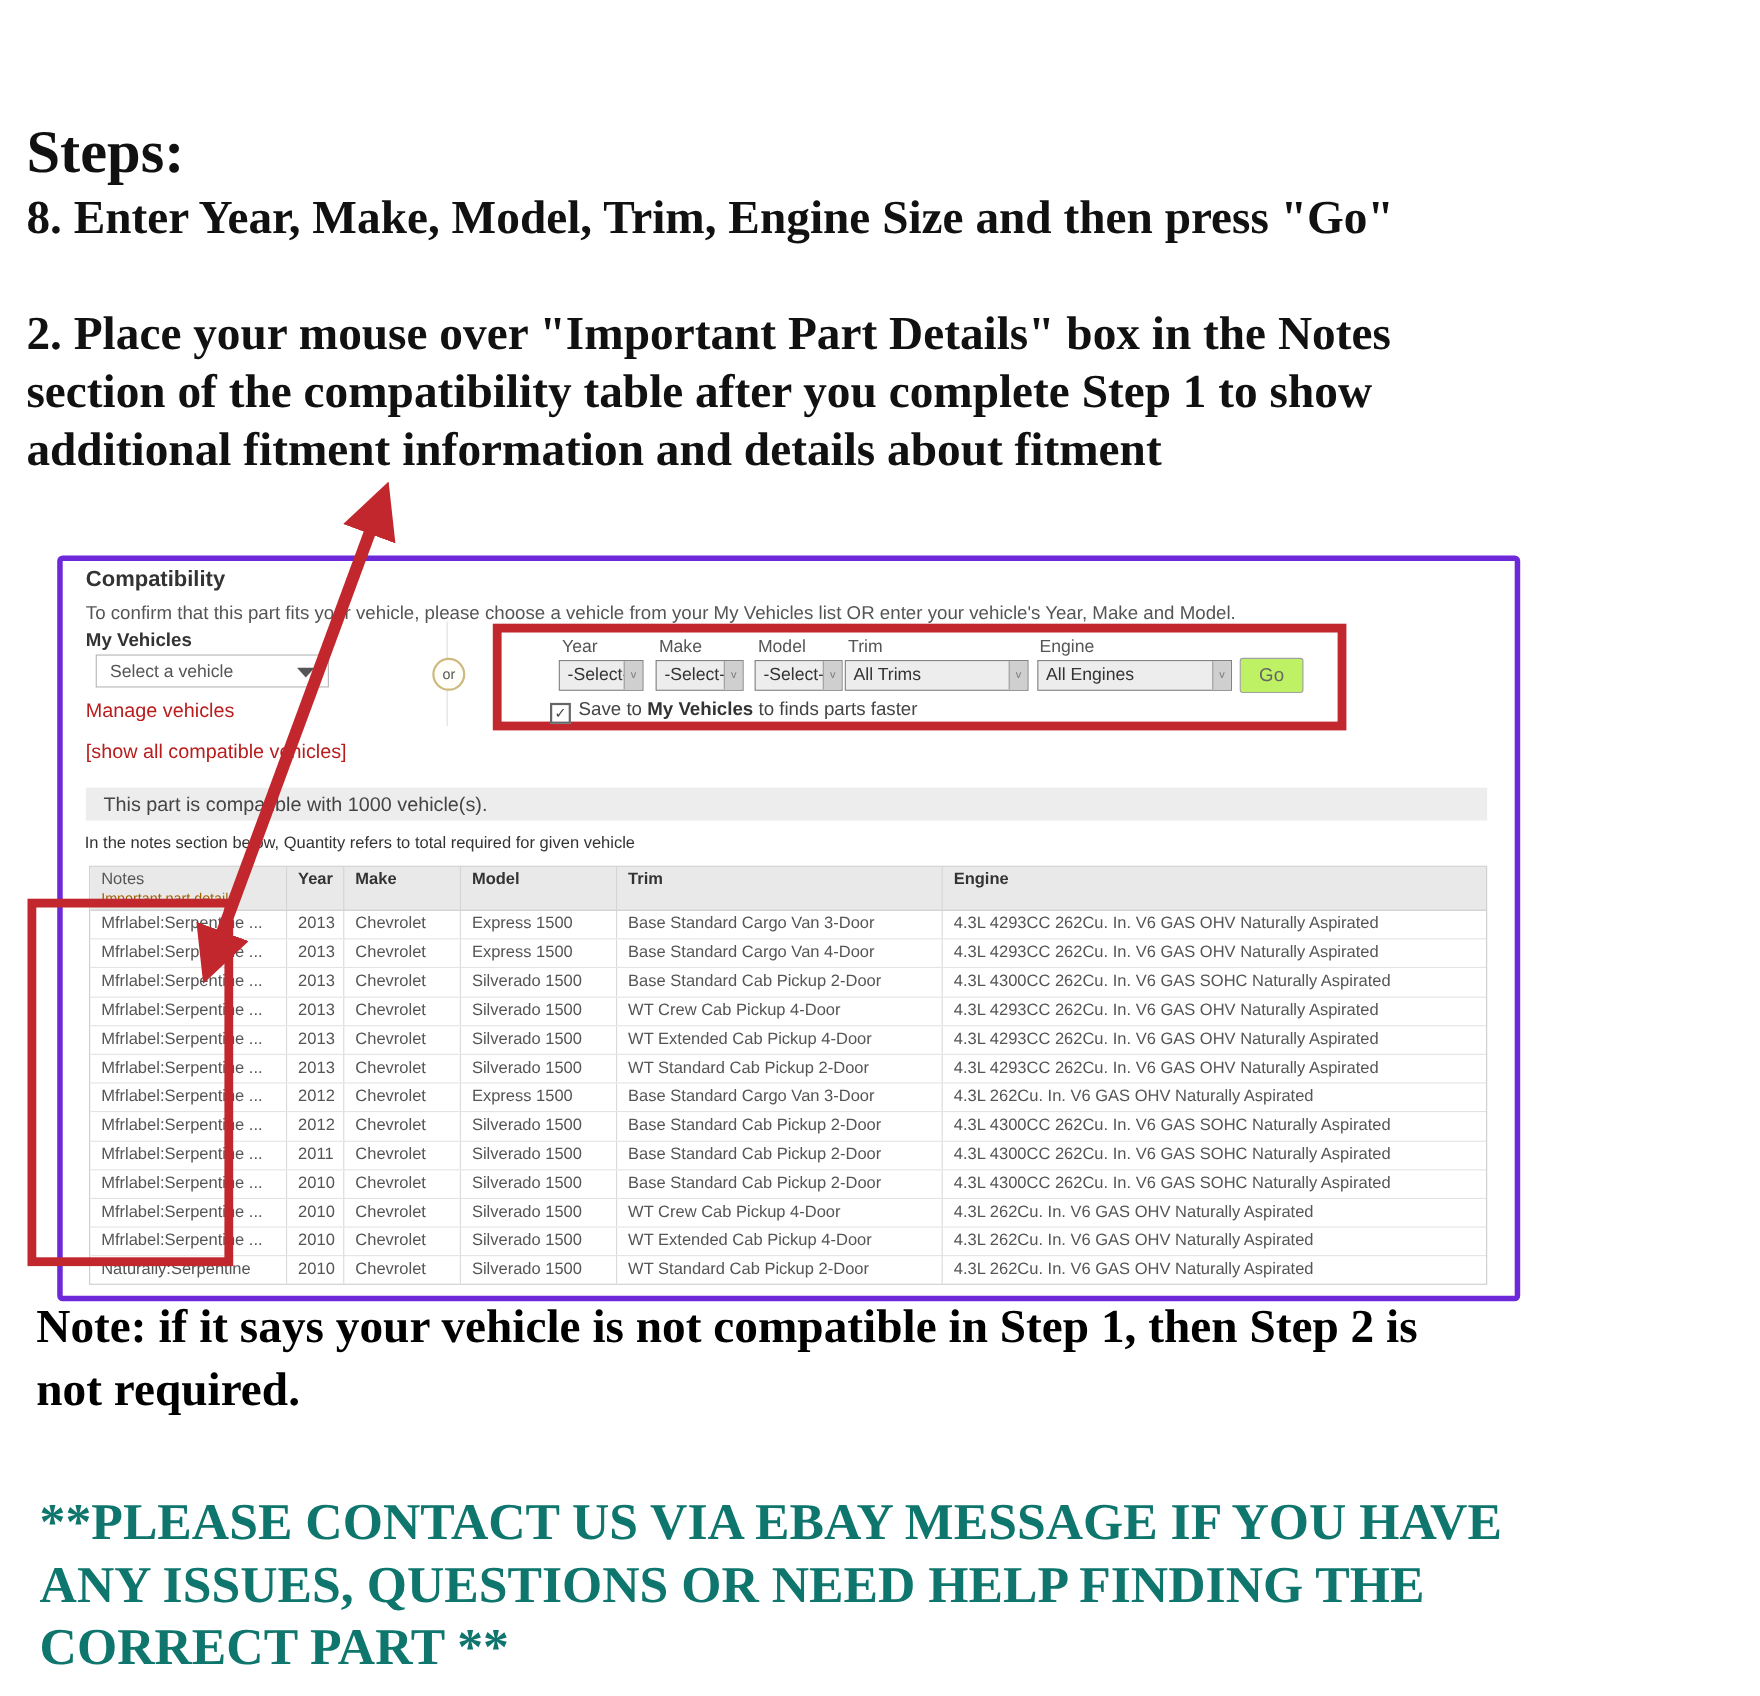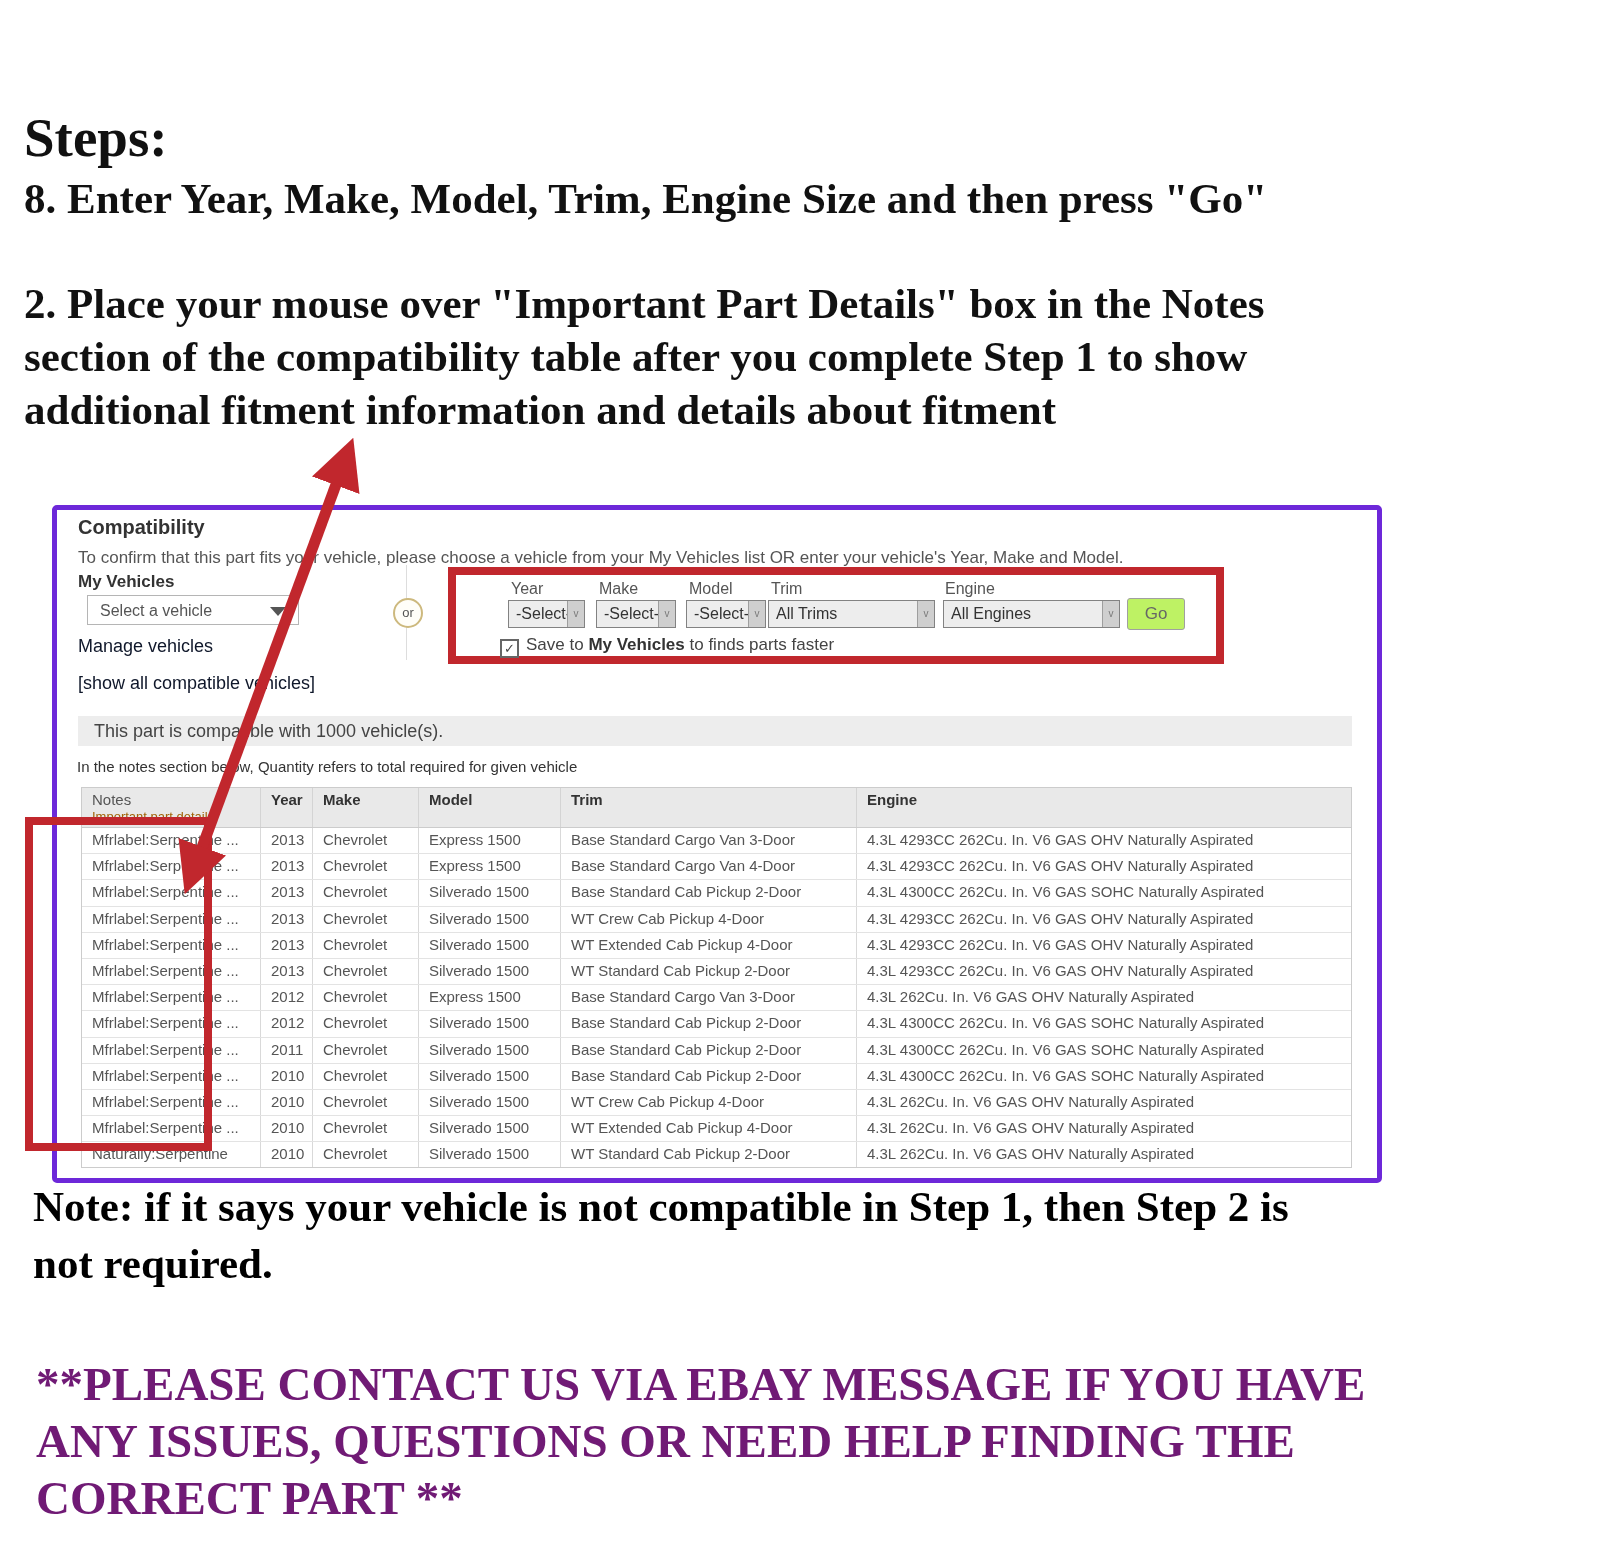--- a/index.html
+++ b/index.html
@@ -6,33 +6,33 @@
   .page{position:relative;width:1600px;height:1542px;background:#ffffff;overflow:hidden;
         font-family:"Liberation Serif", serif;}
   .abs{position:absolute;}
 
   
   .title{left:24px;top:10px;font-size:65px;font-weight:bold;color:#e0222a;white-space:nowrap;}
   .steps-heading{left:24px;top:106px;font-size:55px;font-weight:bold;color:#111;}
   .step1{left:24px;top:174px;font-size:43px;font-weight:bold;color:#111;white-space:nowrap;}
   .step2{left:24px;top:277px;font-size:43px;font-weight:bold;color:#111;line-height:53px;white-space:nowrap;}
   .note-block{left:33px;top:1178px;font-size:43px;font-weight:bold;color:#000000;line-height:57px;white-space:nowrap;}
-  .footer-block{left:36px;top:1356px;font-size:47px;font-weight:bold;color:#701a75;line-height:57px;white-space:nowrap;}
+  .footer-block{left:36px;top:1356px;font-size:47px;font-weight:bold;color:#0f766e;line-height:57px;white-space:nowrap;}
 
   
   .panel{left:12px;top:505px;width:1320px;height:668px;border:5px solid #6d28d9;border-radius:5px;
          background:#fff;font-family:"Liberation Sans", sans-serif;margin-left:40px;}
   .w-title{left:21px;top:6px;font-size:20px;font-weight:bold;color:#333;}
   .w-intro{left:21px;top:38px;font-size:17px;color:#555;white-space:nowrap;}
   .w-myveh{left:21px;top:62px;font-size:17px;font-weight:bold;color:#333;}
   .veh-select{left:30px;top:85px;width:212px;height:30px;border:1px solid #b5b5b5;background:#fff;
               font-size:16px;color:#555;line-height:30px;padding-left:12px;box-sizing:border-box;}
   .veh-select .caret{position:absolute;right:12px;top:11px;width:0;height:0;
                      border-left:8px solid transparent;border-right:8px solid transparent;border-top:9px solid #555;}
-  .link{font-size:18px;color:#0f172a;}
+  .link{font-size:18px;color:#b91c1c;}
   .manage{left:21px;top:126px;}
   .showall{left:21px;top:163px;}
   .or-line{left:349px;top:55px;width:1px;height:95px;background:#ddd;}
   .or-badge{left:336px;top:88px;width:26px;height:26px;border:2px solid #cdb97e;border-radius:50%;
             background:#fffef9;font-size:13px;color:#555;text-align:center;line-height:26px;}
 
   
   .finder-box{left:391px;top:57px;width:776px;height:97px;border:8px solid #c1272d;box-sizing:border-box;}
   .f-label{position:absolute;top:5px;font-size:16px;color:#555;}
   .sel{position:absolute;top:25px;height:28px;border:1px solid #828282;background:#ededed;box-sizing:border-box;

